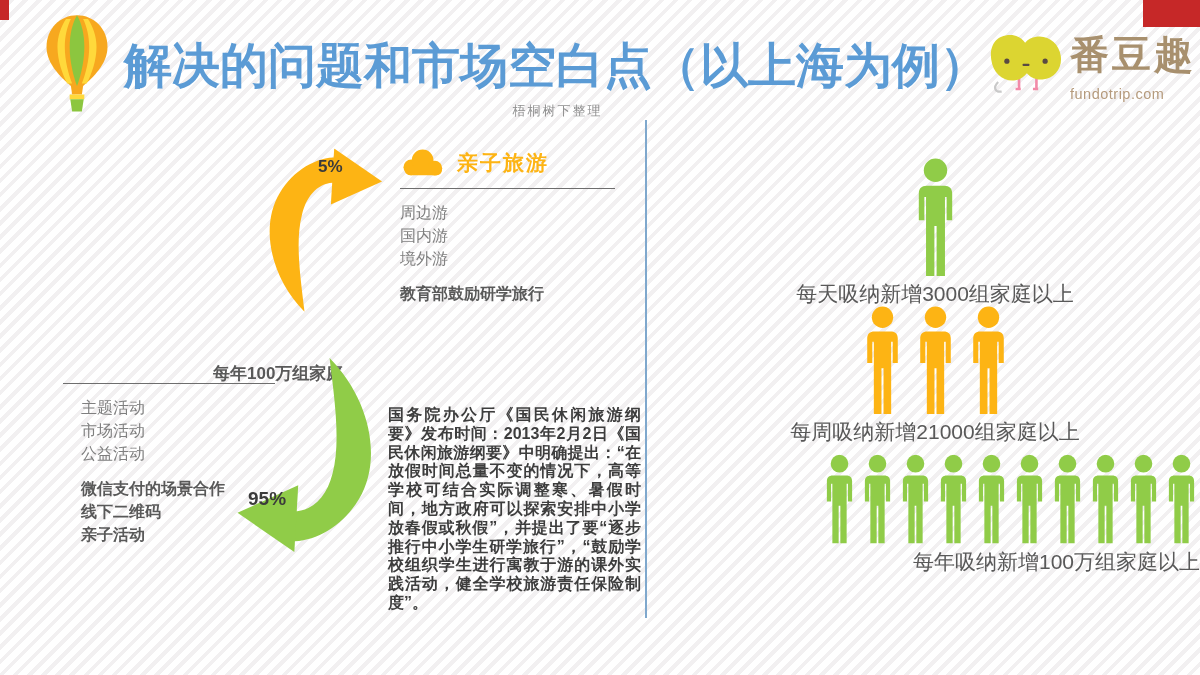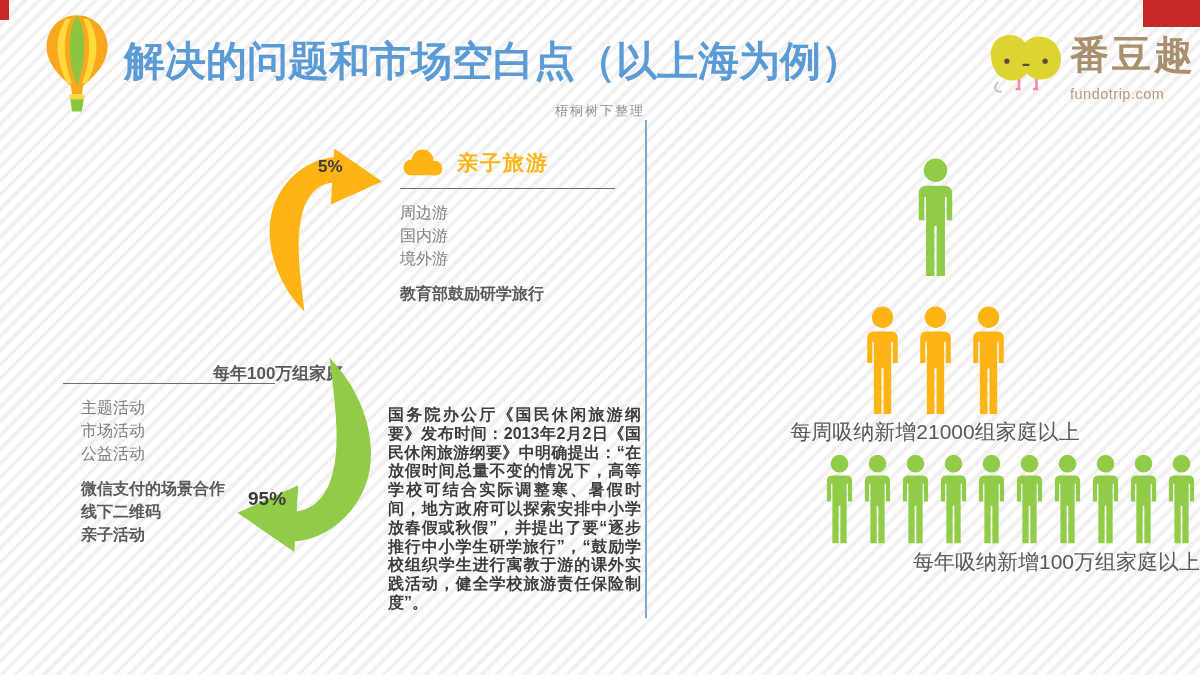--- a/index.html
+++ b/index.html
@@ -7,27 +7,27 @@
   .slide{
     position:relative;width:1200px;height:675px;overflow:hidden;
     background:repeating-linear-gradient(135deg,#ffffff 0px,#ffffff 6px,var(--stripe,#f2f0f1) 6px,var(--stripe,#f2f0f1) 10px);
   }
   
   .corner-red{position:absolute;background:var(--red,#c62828);}
   .corner-red.left{left:0;top:0;width:9px;height:20px;}
   .corner-red.right{left:1143px;top:0;width:57px;height:27px;}
   
   .balloon{position:absolute;left:38px;top:14px;width:78px;height:100px;}
-  .page-title{position:absolute;left:124px;top:34px;font-size:41px;font-weight:bold;color:var(--blue,#5b9bd5);white-space:nowrap;letter-spacing:0px;text-align:right;}
+  .page-title{position:absolute;left:124px;top:34px;font-size:48px;font-weight:bold;color:var(--blue,#5b9bd5);white-space:nowrap;letter-spacing:0px;text-align:right;}
   .logo{position:absolute;left:986px;top:24px;width:214px;height:80px;}
   .logo-char{position:absolute;left:0;top:2px;width:80px;height:72px;}
   .logo-texts{position:absolute;left:84px;top:4px;}
   .logo-brand{font-size:39px;font-weight:bold;color:var(--tan,#a8906e);letter-spacing:3px;}
   .logo-domain{font-size:14.5px;color:#b59a7c;margin-top:4px;letter-spacing:0.5px;}
-  .credit{position:absolute;left:470px;top:102px;width:175px;text-align:right;font-size:13px;color:#8f8f8f;letter-spacing:2px;white-space:nowrap;font-family:Liberation Mono, monospace;}
+  .credit{position:absolute;left:470px;top:102px;width:175px;text-align:center;font-size:13px;color:#8f8f8f;letter-spacing:2px;white-space:nowrap;font-family:Liberation Mono, monospace;}
   .vdivider{position:absolute;left:645px;top:120px;width:2px;height:498px;background:var(--divider,#7fa8cd);}
   
   .section{position:absolute;}
   .sec-head{display:flex;align-items:center;gap:10px;text-align:center;}
   .cloud{width:47px;height:30px;}
   .sec-travel{left:400px;top:148px;width:215px;}
   .sec-travel .cloud{fill:var(--orange,#fdb414);}
   .sec-travel .sec-label{color:var(--orange,#fdb414);}
   .sec-activity{left:63px;top:373px;width:212px;}
   .sec-activity .cloud{fill:var(--green,#90cc48);}
@@ -159,20 +159,21 @@
 
   <div class="policy">国务院办公厅《国民休闲旅游纲要》发布时间：2013年2月2日《国民休闲旅游纲要》中明确提出：“在放假时间总量不变的情况下，高等学校可结合实际调整寒、暑假时间，地方政府可以探索安排中小学放春假或秋假”，并提出了要“逐步推行中小学生研学旅行”，“鼓励学校组织学生进行寓教于游的课外实践活动，健全学校旅游责任保险制度”。</div>
 
   <div class="right-col">
       <div class="stat-row r0">
         <div class="persons green">
           <svg class="person" viewBox="0 0 44 106">
             <use href="#person-symbol"></use>
           </svg>
         </div>
+        <div class="caption">每天吸纳新增3000组家庭以上</div>
       </div>
       <div class="stat-row r1">
         <div class="persons orange">
           <svg class="person" viewBox="0 0 44 106">
             <use href="#person-symbol"></use>
           </svg>
           <svg class="person" viewBox="0 0 44 106">
             <use href="#person-symbol"></use>
           </svg>
           <svg class="person" viewBox="0 0 44 106">

